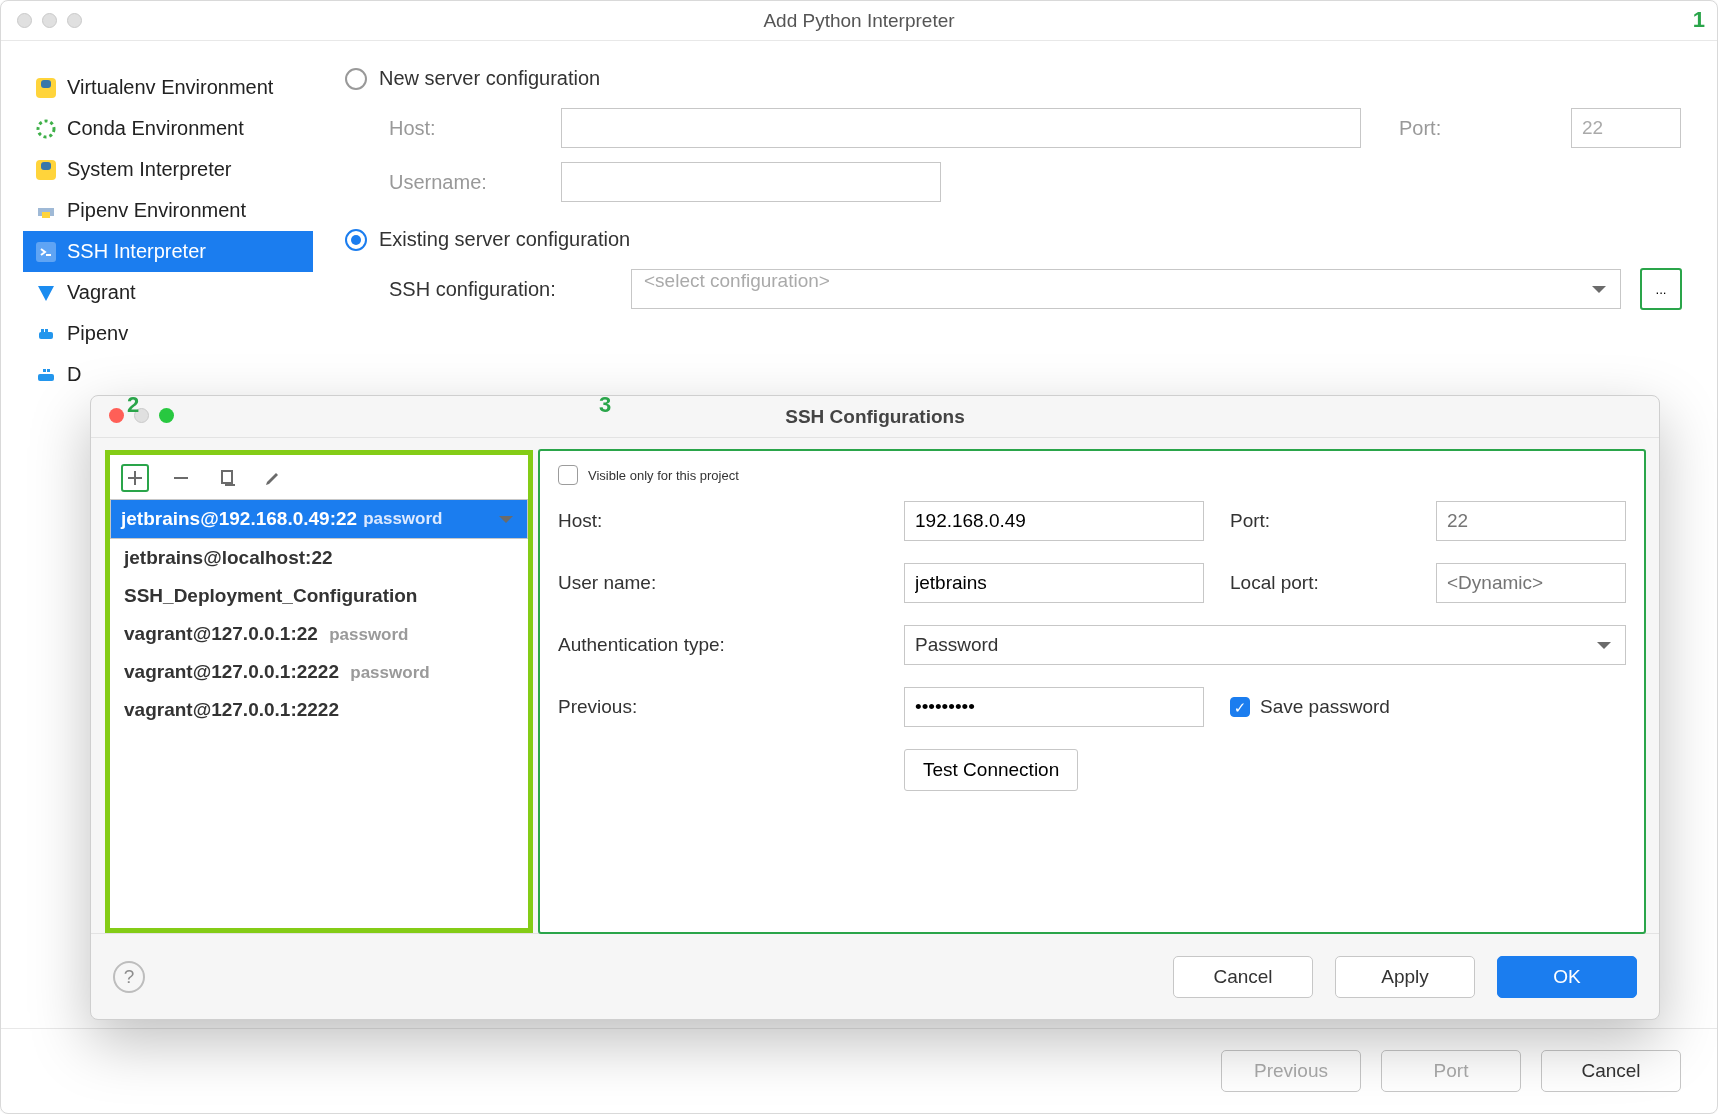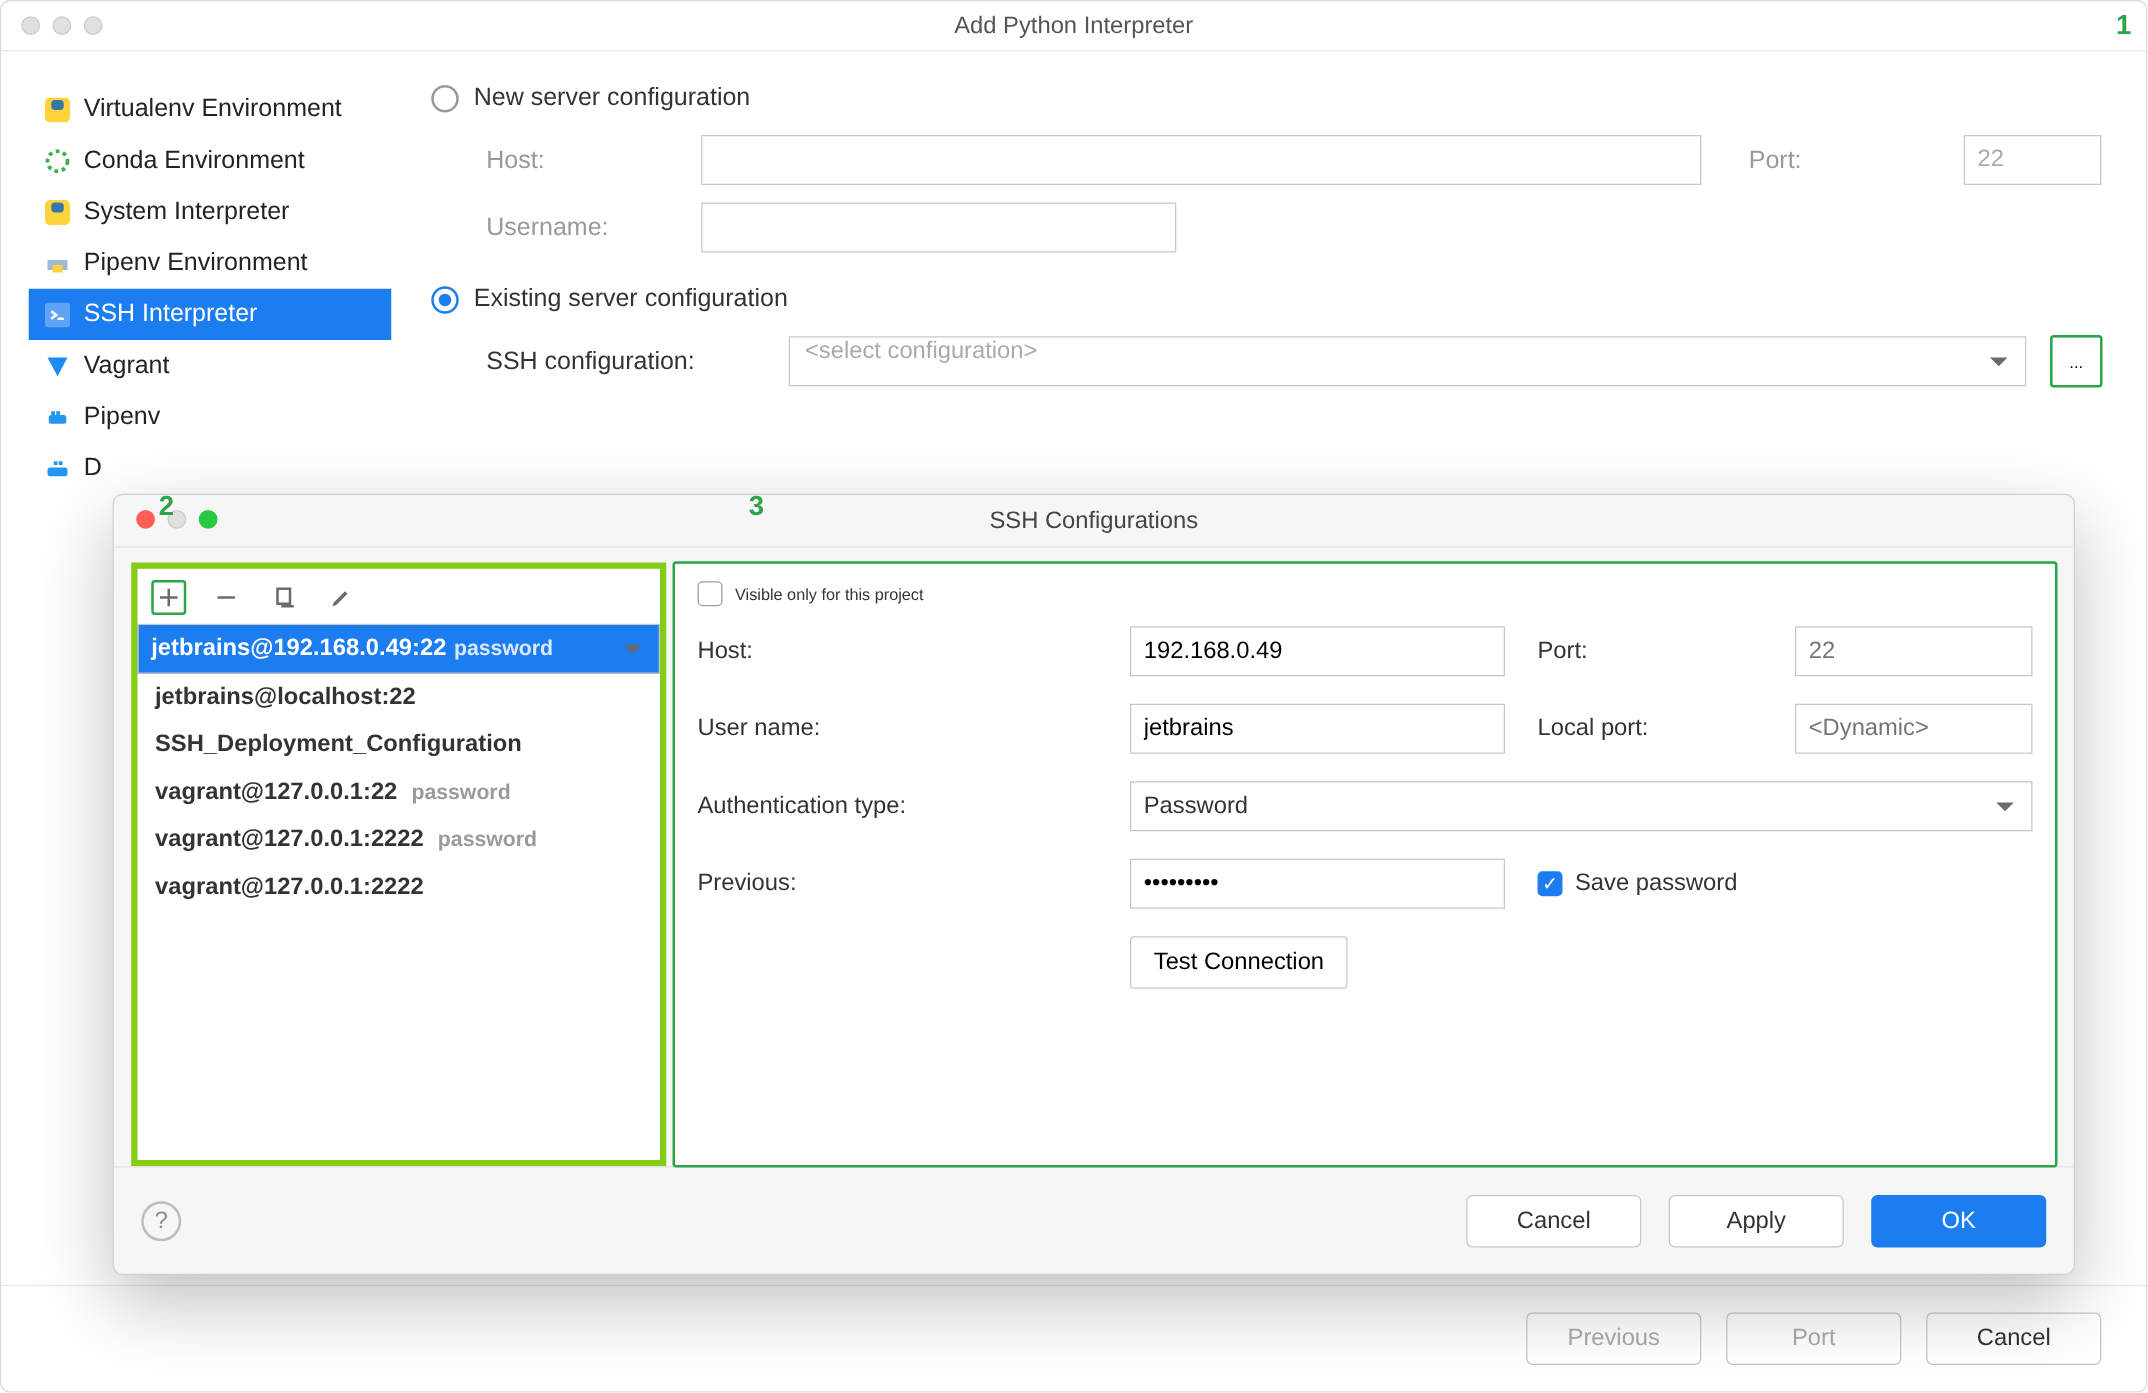--- a/index.html
+++ b/index.html
@@ -60,21 +60,21 @@
   .btn.primary { background:#1b7def; color:#fff; border-color:#1b7def; }
   .btn.disabled { color:#aaa; }
 
   
   .overlay {
     position:absolute; left:90px; top:395px; width:1570px; height:625px;
     background:#f6f6f6; border:1px solid #cfcfcf; border-radius:8px;
     box-shadow: 0 22px 60px rgba(0,0,0,.25);
     display:flex; flex-direction:column;
   }
-  .ov-titlebar { height:42px; border-bottom:1px solid #e3e3e3; display:flex; align-items:center; position:relative; }
+  .ov-titlebar { height:42px; border-bottom:1px solid #e3e3e3; display:flex; align-items:center; position:relative;font-weight:bold; }
   .ov-traffic { position:absolute; left:18px; top:12px; display:flex; gap:10px; }
   .dot-r{width:15px;height:15px;border-radius:50%;background:#ff5f57;}
   .dot-y{width:15px;height:15px;border-radius:50%;background:#e0e0e0;border:1px solid #cacaca;}
   .dot-g{width:15px;height:15px;border-radius:50%;background:#28c840;}
   .ov-title { flex:1; text-align:center; font-size:19px; color:#444; }
   .ov-body { flex:1; display:flex; padding: 12px 14px 0 14px; gap: 6px; min-height:0; }
 
   .ov-left { width: 470px; background:#fff; border:5px solid #84cc16; display:flex; flex-direction:column;font-weight:bold; }
   .ov-toolbar { display:flex; gap:20px; padding:10px 12px 8px 12px; align-items:center; }
   .tb-btn { width:26px; height:26px; display:inline-flex; align-items:center; justify-content:center; color:#6b6b6b; }

